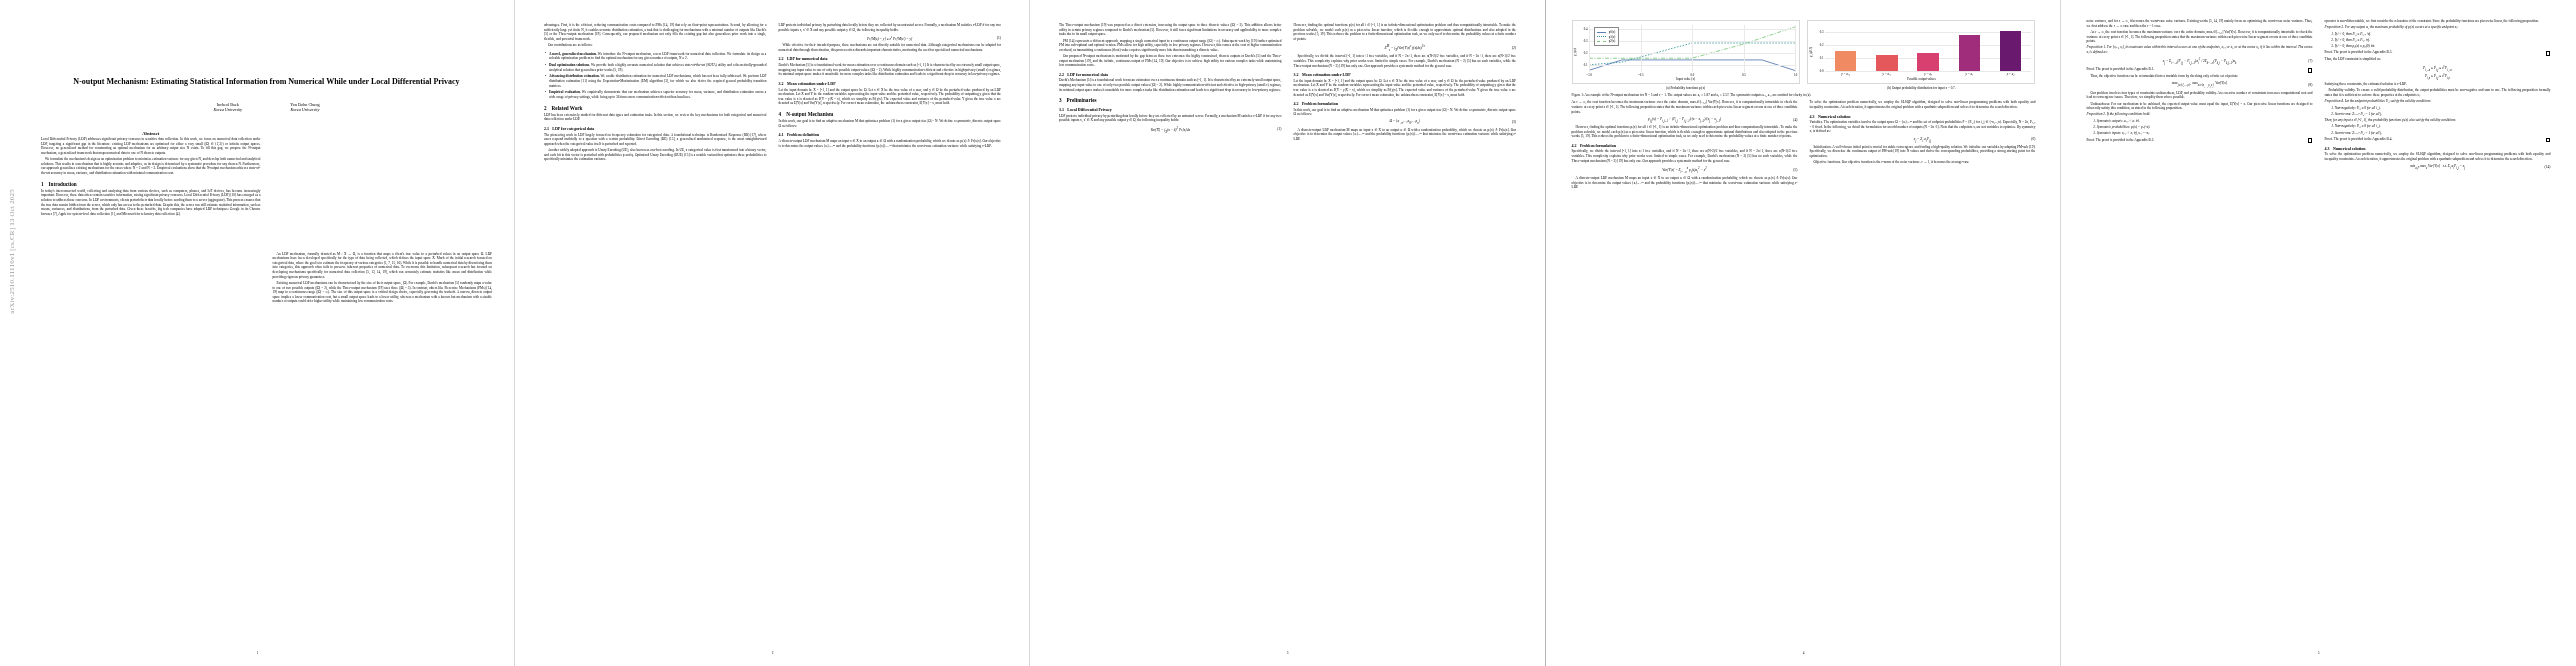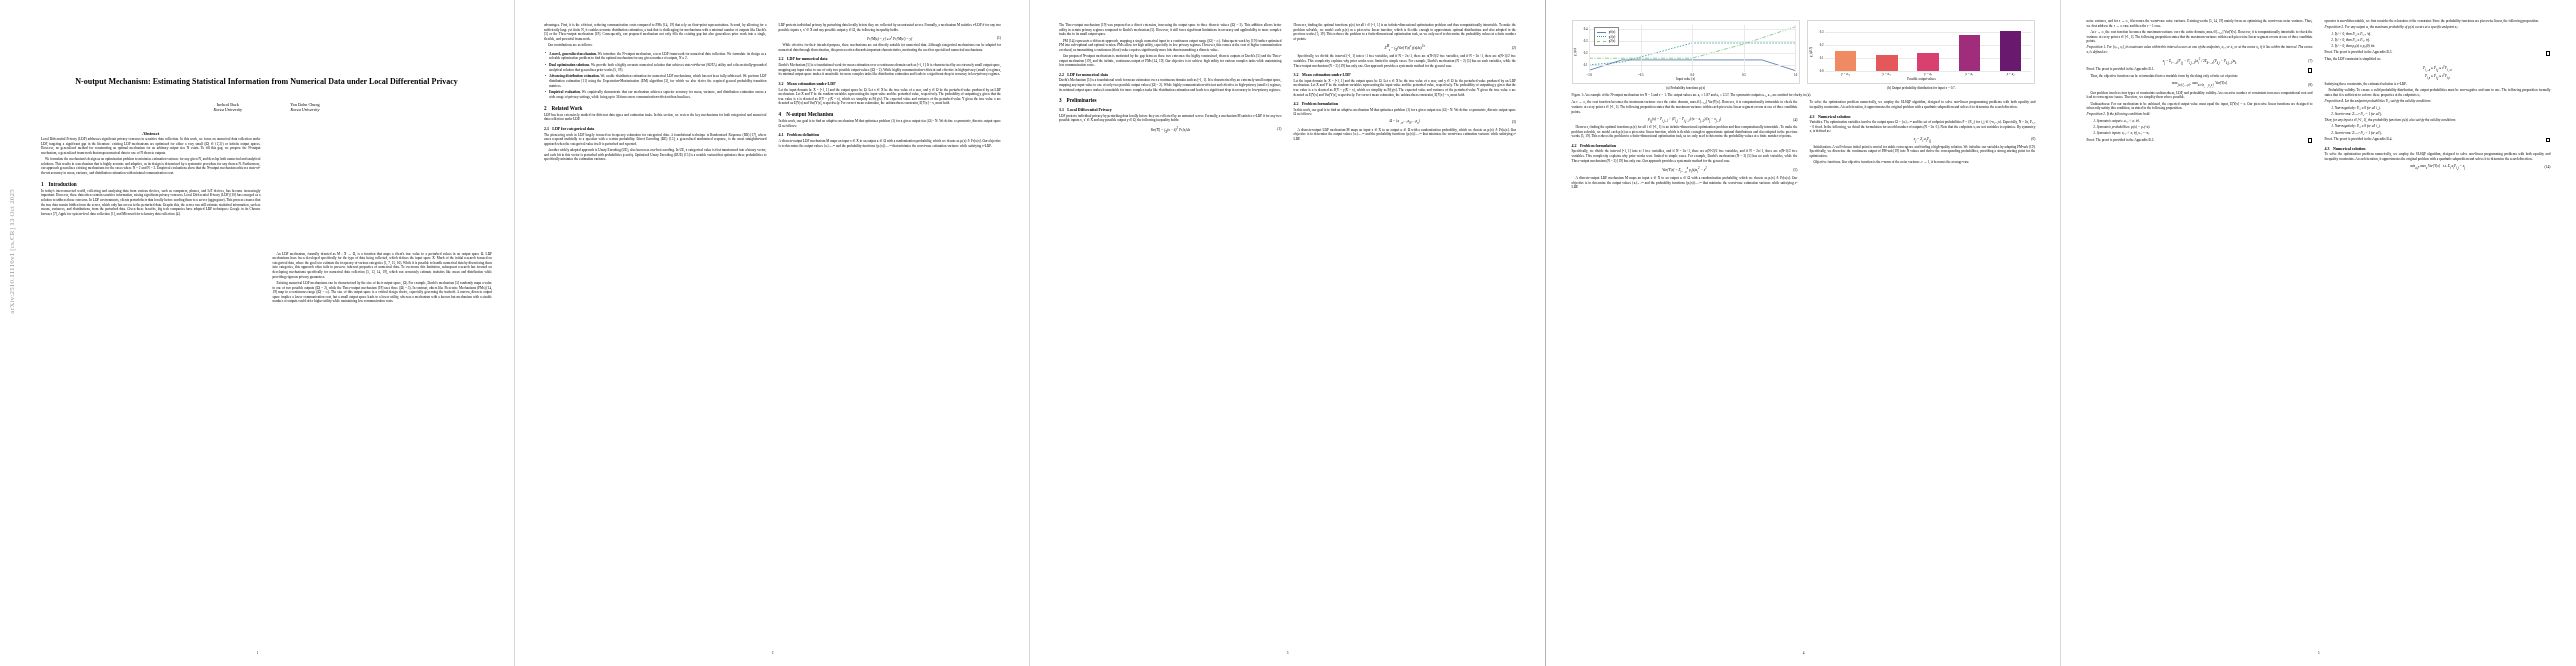--- a/index.html
+++ b/index.html
@@ -58,21 +58,21 @@
 </style>
 </head>
 <body>
 
 <div id="stage">
 
   <div class="page p1">
     <div class="arxiv">arXiv:2510.11116v1  [cs.CR]  13 Oct 2025</div>
     <div class="inner" style="left:41px;right:23px;">
       <div style="height:77px"></div>
-      <div class="ttl">N-output Mechanism: Estimating Statistical Information from Numerical Data under Local Differential Privacy</div>
+      <div class="ttl">N-output Mechanism: Estimating Statistical Information from Numerical While under Local Differential Privacy</div>
       <div class="authors">
         <div class="au">
           <div class="nm">Incheol  Baek</div>
           <div class="af">Korea University</div>
         </div>
         <div class="au">
           <div class="nm">Yon Dohn Chung</div>
           <div class="af">Korea University</div>
         </div>
       </div>

